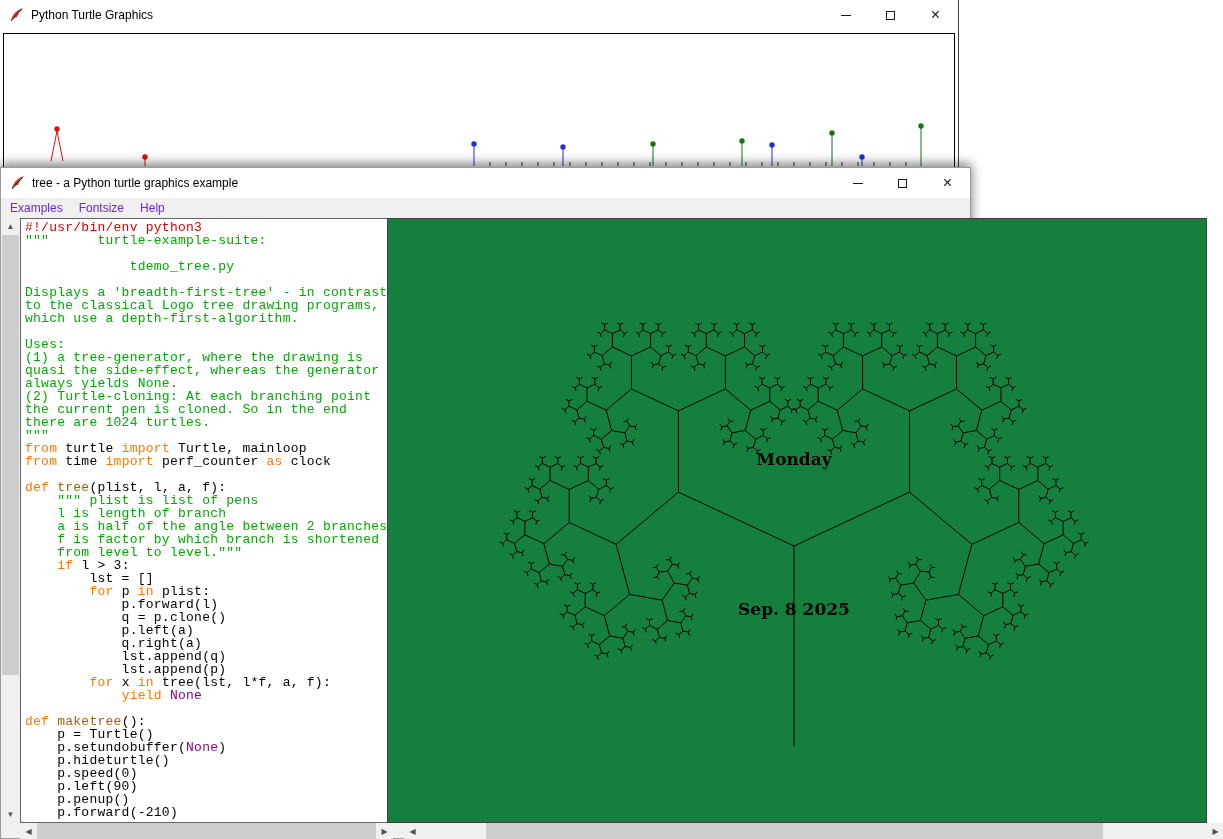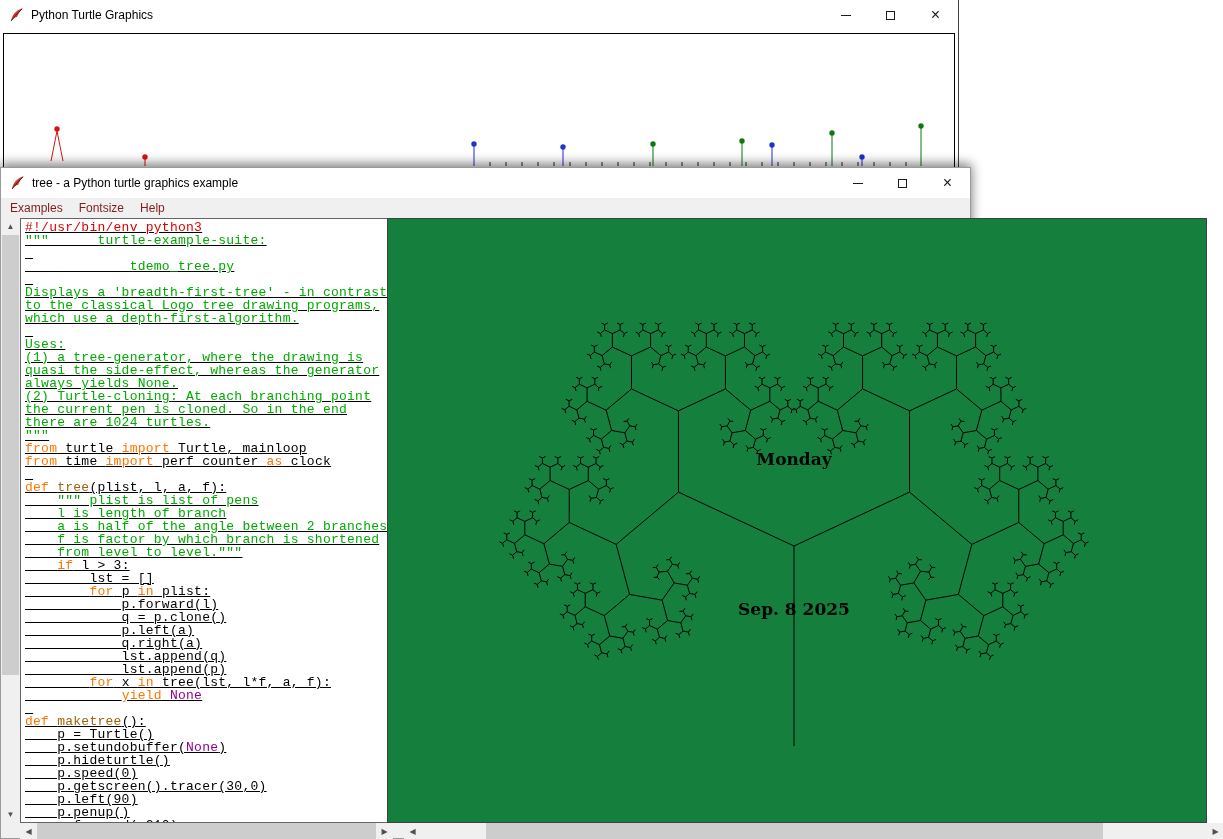--- a/index.html
+++ b/index.html
@@ -22,28 +22,28 @@
                border-right:1px solid #404040; }
   .bg-canvas { position:absolute; left:3px; top:33px; width:952px; height:150px;
                border:1px solid #000; background:#fff; overflow:hidden; }
 
   
   .fg-window { position:absolute; left:0; top:167px; width:971px; height:672px;
                background:#f0f0f0; border:1px solid #9a9a9a;
                box-shadow:0 -4px 10px rgba(0,0,0,.35), 0 0 12px rgba(0,0,0,.25); }
   .menubar { position:absolute; left:0; top:30px; width:100%; height:20px; background:#f0f0f0;
              display:flex; align-items:center; }
-  .menu-item { font-size:12px; color:#7f1d1d; padding:2px 8px; line-height:16px; }
+  .menu-item { font-size:12px; color:#6d28d9; padding:2px 8px; line-height:16px; }
   .menu-item:first-child { margin-left:1px; }
 
   
   .code-area { position:absolute; left:19px; top:50px; width:373px; height:605px;
                background:#fff; border:1px solid #646464; overflow:hidden; }
   .code-text { padding:2px 0 0 4px; font-family:"Liberation Mono", monospace;
-               font-size:13px; letter-spacing:.25px;text-decoration:underline; }
+               font-size:13px; letter-spacing:.25px; }
   .cl { height:13px; line-height:13px; white-space:pre; }
   .t-n { color:#000000; }
   .t-c { color:#dd0000; }
   .t-s { color:#00aa00; }
   .t-k { color:#ff7700; }
   .t-d { color:#a16207; }
   .t-b { color:#900090; }
 
   
   .turtle-canvas { position:absolute; left:386px; top:50px; width:820px; height:605px;
@@ -214,21 +214,20 @@
         <div class="cl"><span class="t-n">            lst.append(q)</span></div>
         <div class="cl"><span class="t-n">            lst.append(p)</span></div>
         <div class="cl"><span class="t-n">        </span><span class="t-k">for</span><span class="t-n"> x </span><span class="t-k">in</span><span class="t-n"> tree(lst, l*f, a, f):</span></div>
         <div class="cl"><span class="t-n">            </span><span class="t-k">yield</span><span class="t-n"> </span><span class="t-b">None</span></div>
         <div class="cl">&nbsp;</div>
         <div class="cl"><span class="t-k">def</span><span class="t-n"> </span><span class="t-d">maketree</span><span class="t-n">():</span></div>
         <div class="cl"><span class="t-n">    p = Turtle()</span></div>
         <div class="cl"><span class="t-n">    p.setundobuffer(</span><span class="t-b">None</span><span class="t-n">)</span></div>
         <div class="cl"><span class="t-n">    p.hideturtle()</span></div>
         <div class="cl"><span class="t-n">    p.speed(0)</span></div>
-        <div class="cl"><span class="t-n">    p.getscreen().tracer(30,0)</span></div>
         <div class="cl"><span class="t-n">    p.left(90)</span></div>
         <div class="cl"><span class="t-n">    p.penup()</span></div>
         <div class="cl"><span class="t-n">    p.forward(-210)</span></div>
       </div>
   </div>
 
   <div class="scrollbar h" style="left:19px; top:655px; width:373px;">
     <button class="sb-btn" style="left:0; top:0;">
         <span>◀</span>
       </button>

